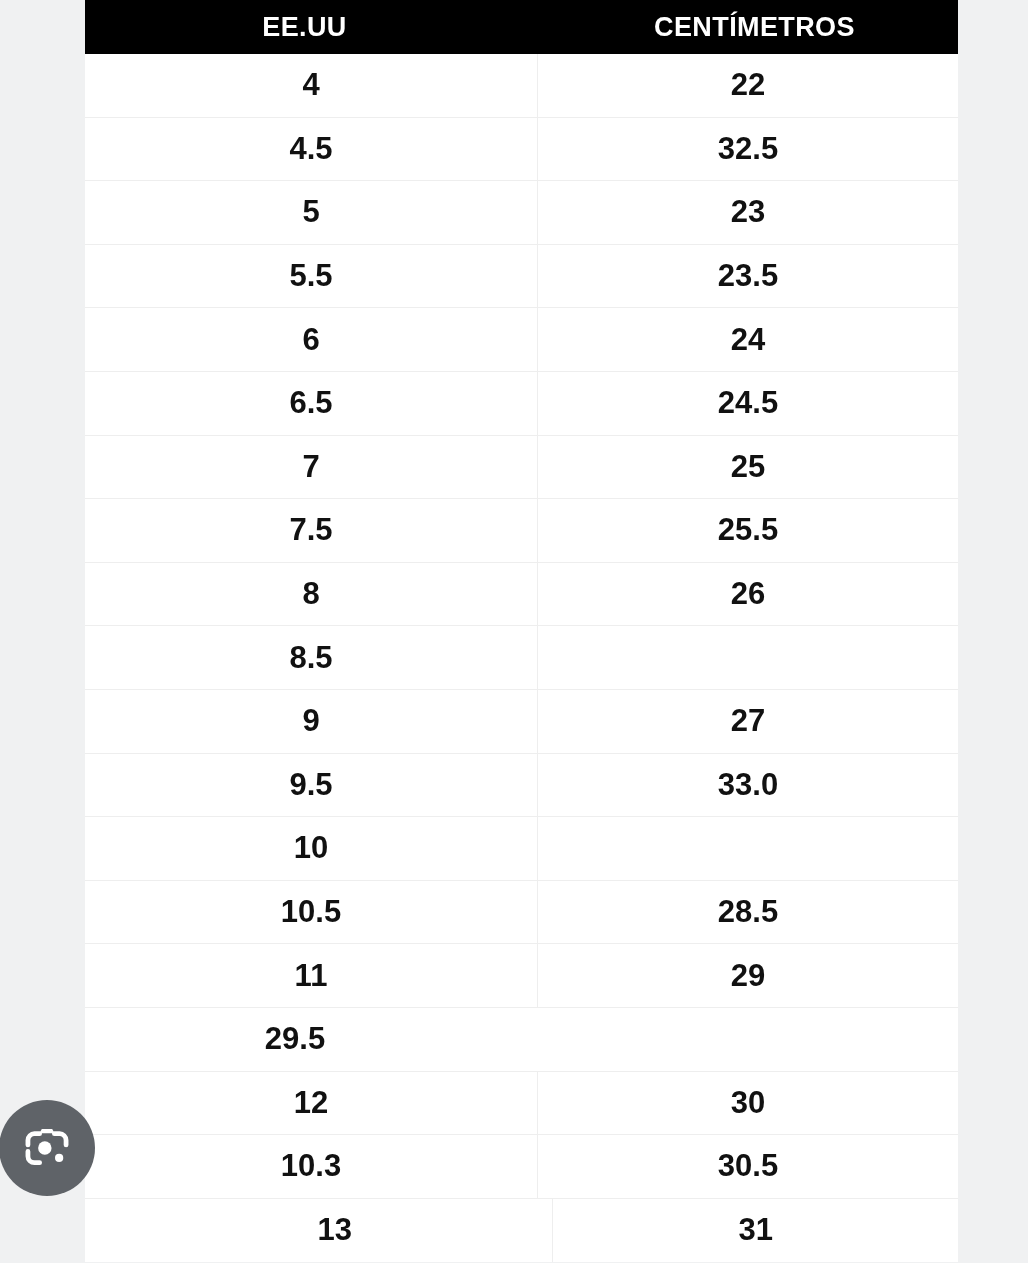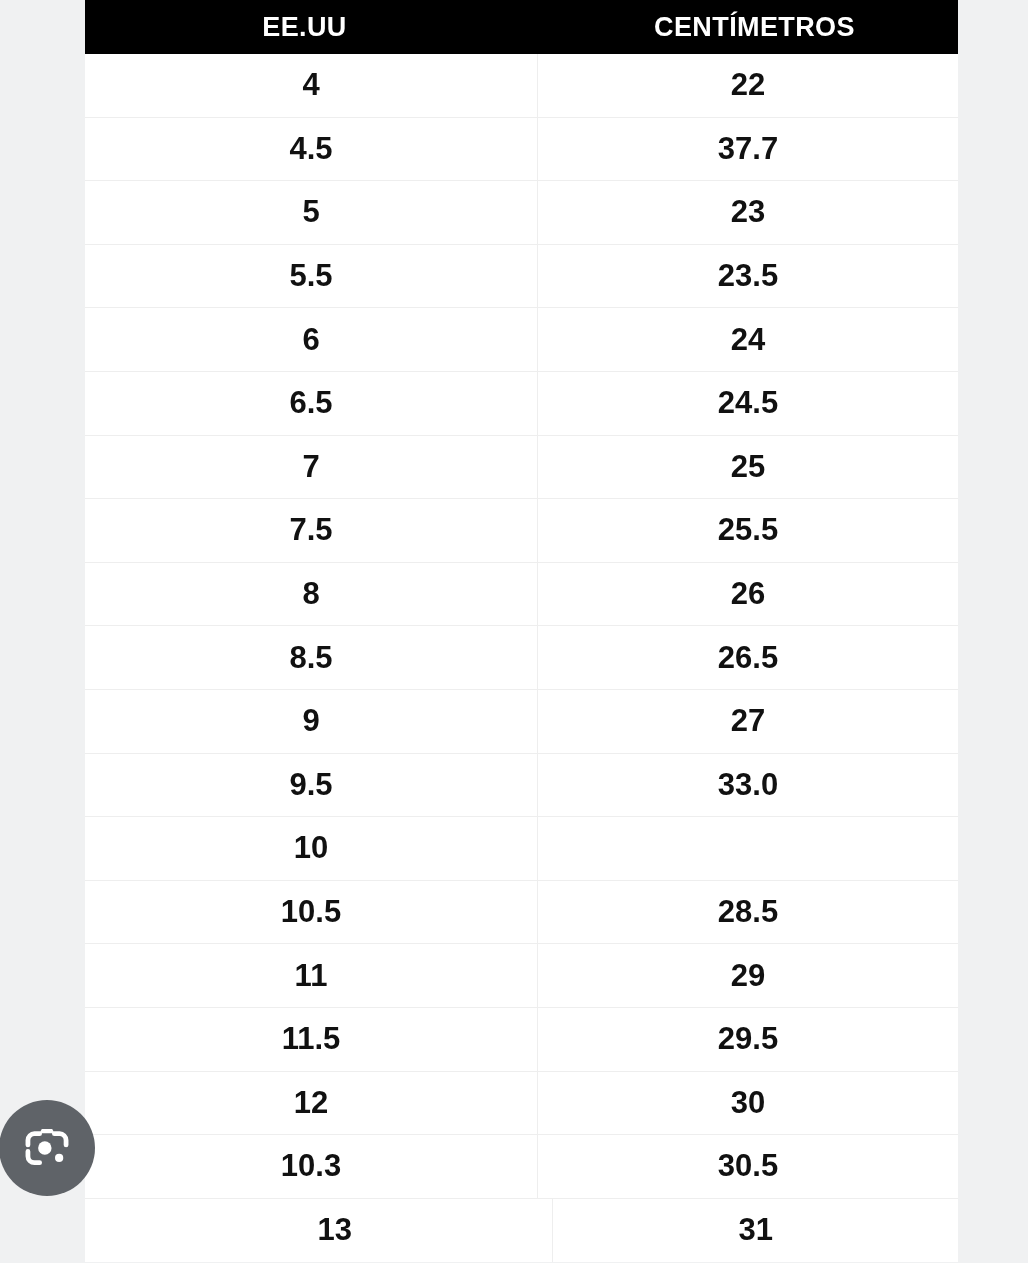--- a/index.html
+++ b/index.html
@@ -127,21 +127,21 @@
       <div class="hcell col-cm">CENTÍMETROS</div>
     </div>
 
     <div class="table-body">
         <div class="trow">
           <div class="tcell col-us">4</div>
           <div class="tcell col-cm">22</div>
         </div>
         <div class="trow">
           <div class="tcell col-us">4.5</div>
-          <div class="tcell col-cm">37.7</div>
+          <div class="tcell col-cm">32.5</div>
         </div>
         <div class="trow">
           <div class="tcell col-us">5</div>
           <div class="tcell col-cm">23</div>
         </div>
         <div class="trow">
           <div class="tcell col-us">5.5</div>
           <div class="tcell col-cm">23.5</div>
         </div>
         <div class="trow">
@@ -159,21 +159,20 @@
         <div class="trow">
           <div class="tcell col-us">7.5</div>
           <div class="tcell col-cm">25.5</div>
         </div>
         <div class="trow">
           <div class="tcell col-us">8</div>
           <div class="tcell col-cm">26</div>
         </div>
         <div class="trow">
           <div class="tcell col-us">8.5</div>
-          <div class="tcell col-cm">26.5</div>
         </div>
         <div class="trow">
           <div class="tcell col-us">9</div>
           <div class="tcell col-cm">27</div>
         </div>
         <div class="trow">
           <div class="tcell col-us">9.5</div>
           <div class="tcell col-cm">33.0</div>
         </div>
         <div class="trow">
@@ -181,21 +180,20 @@
         </div>
         <div class="trow">
           <div class="tcell col-us">10.5</div>
           <div class="tcell col-cm">28.5</div>
         </div>
         <div class="trow">
           <div class="tcell col-us">11</div>
           <div class="tcell col-cm">29</div>
         </div>
         <div class="trow">
-          <div class="tcell col-us">11.5</div>
           <div class="tcell col-cm">29.5</div>
         </div>
         <div class="trow">
           <div class="tcell col-us">12</div>
           <div class="tcell col-cm">30</div>
         </div>
         <div class="trow">
           <div class="tcell col-us">10.3</div>
           <div class="tcell col-cm">30.5</div>
         </div>

